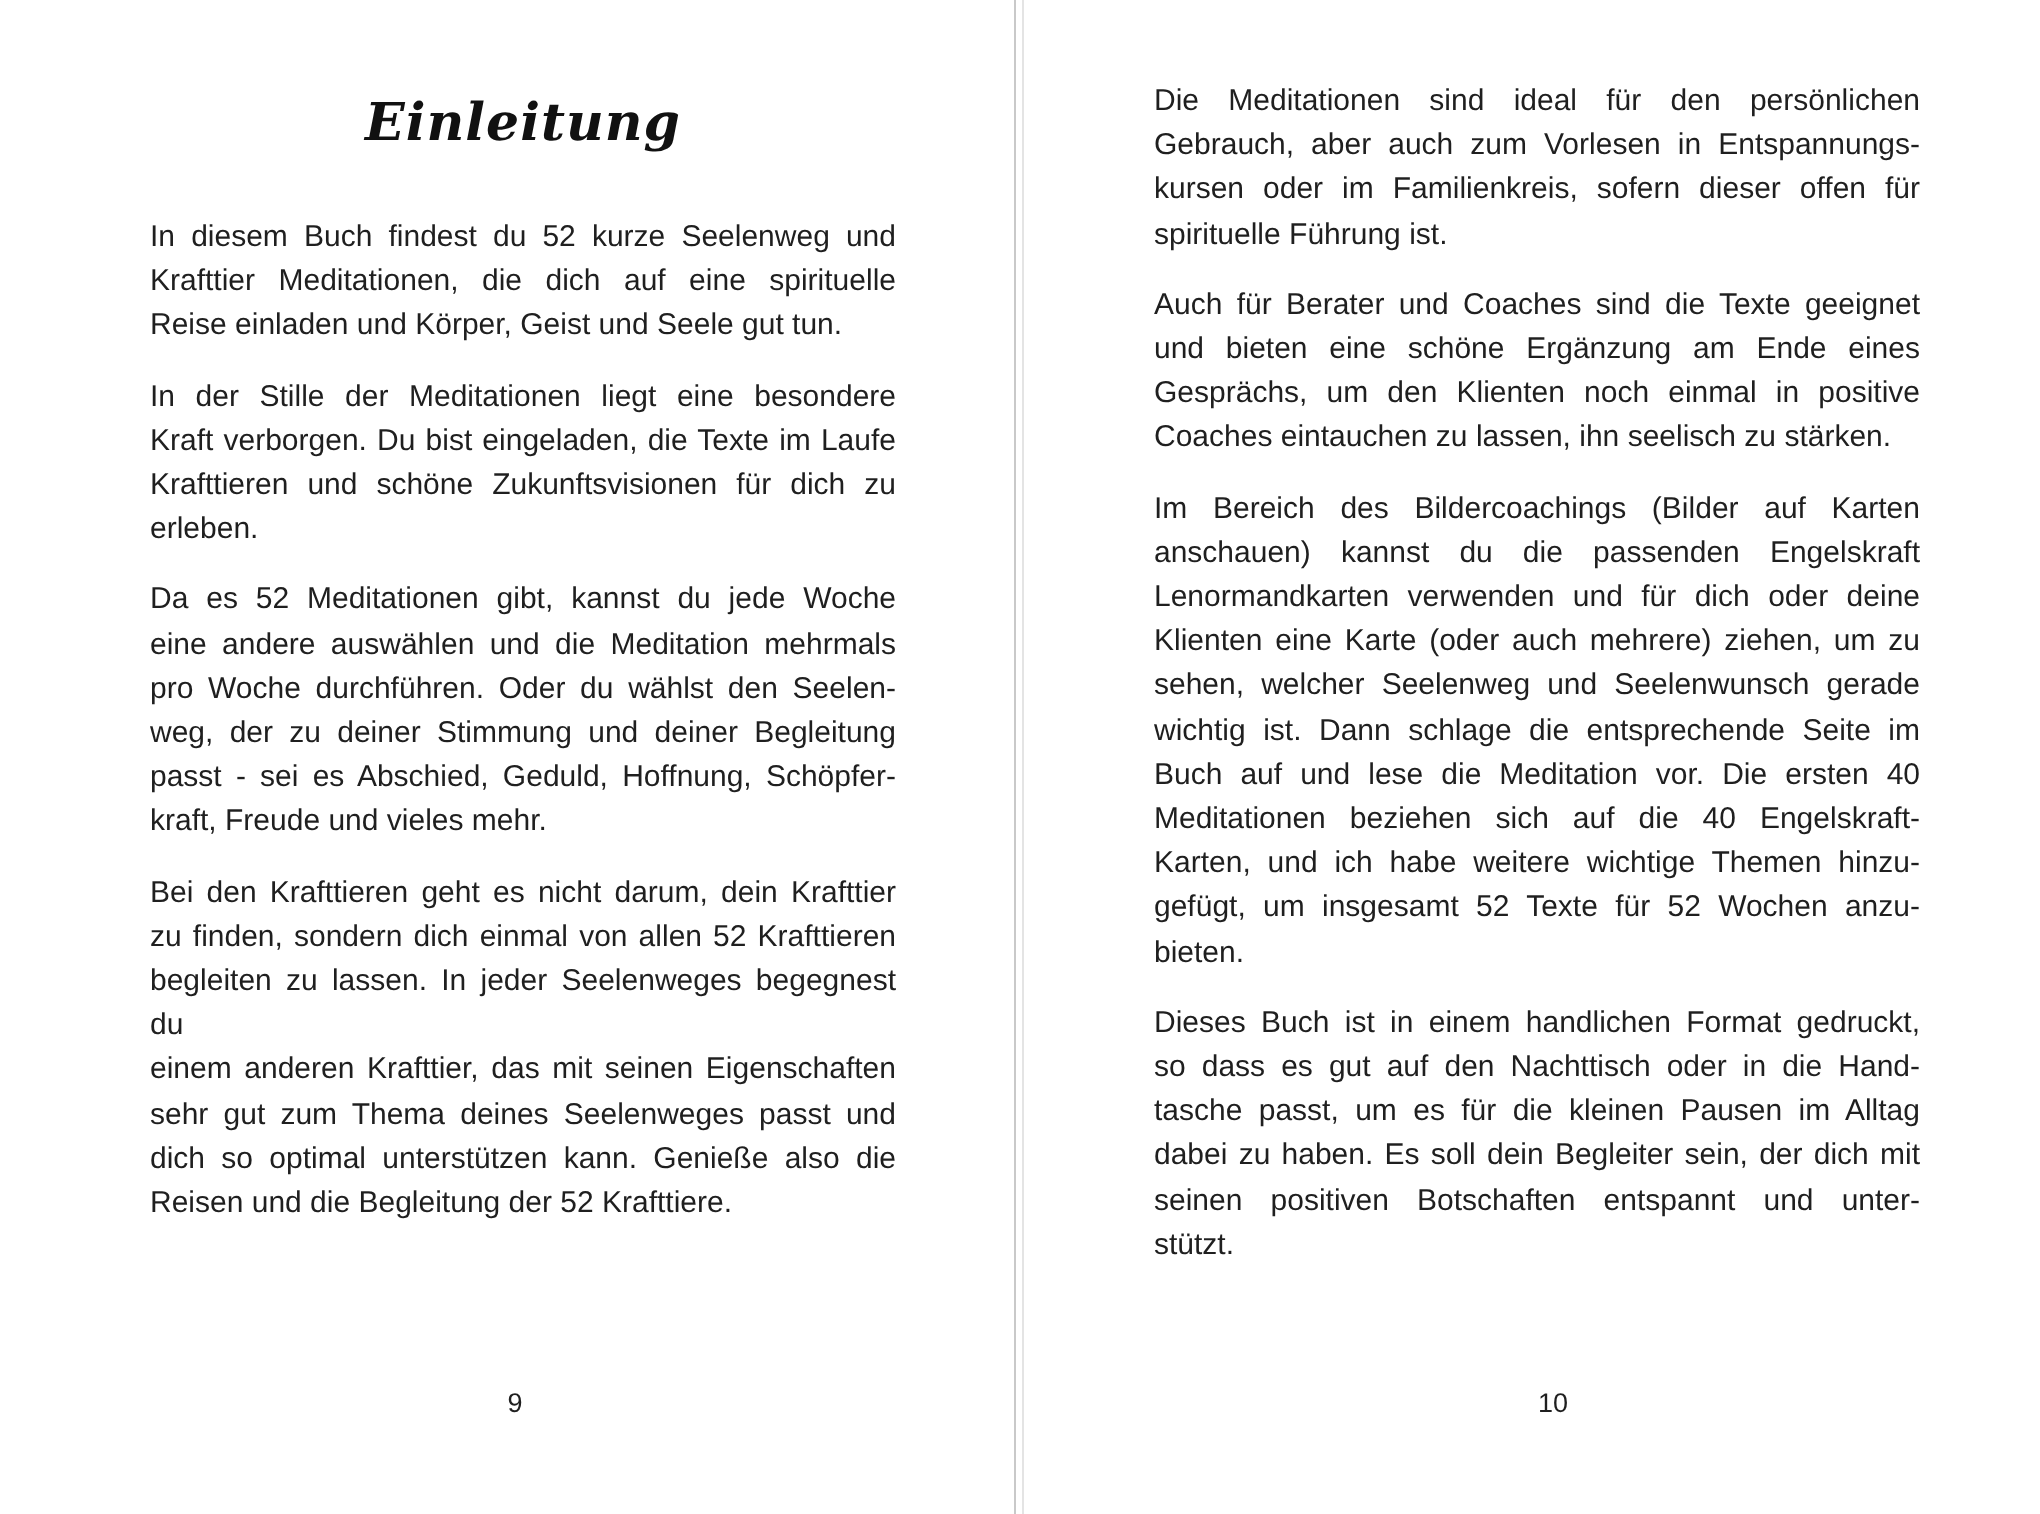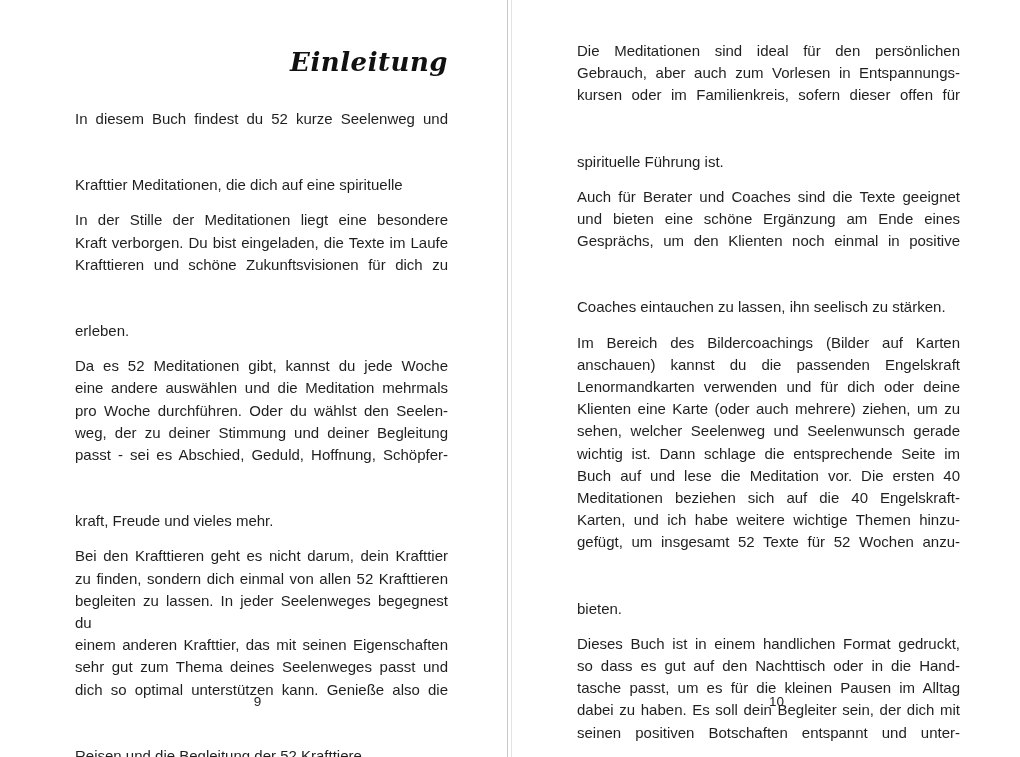--- a/index.html
+++ b/index.html
@@ -43,38 +43,37 @@
     border-right: 1px solid #e4e4e4;
     background: #ffffff;
   }
   .chapter-title {
     margin: 0 0 30px 0;
     font-family: "DejaVu Serif", serif;
     font-style: italic;
     font-weight: bold;
     font-size: 26px;
     line-height: 32px;
-    text-align: right;
+    text-align: center;
     color: #111111;
     letter-spacing: 0.5px;
   }
   .paragraph {
     margin: 0 0 13px 0;
   }
   .line {
     font-size: 15px;
     line-height: 22.2px;
     text-align: justify;
     text-align-last: justify;
     white-space: normal;
     color: #1f1f1f;
   }
   .paragraph .line:last-child {
     text-align-last: left;
-    margin-top: 44px;
   }
   .page-number {
     position: absolute;
     top: 694px;
     left: 0;
     width: 100%;
     text-align: center;
     font-size: 13.5px;
     color: #1f1f1f;
   }
@@ -85,20 +84,21 @@
 <body>
 
 <div class="spread">
 
   <div class="page page-left">
     <h1 class="chapter-title">Einleitung</h1>
     <div class="page-body">
         <div class="paragraph">
           <div class="line">In diesem Buch findest du 52 kurze Seelenweg und</div>
           <div class="line">Krafttier Meditationen, die dich auf eine spirituelle</div>
+          <div class="line">Reise einladen und Körper, Geist und Seele gut tun.</div>
         </div>
         <div class="paragraph">
           <div class="line">In der Stille der Meditationen liegt eine besondere</div>
           <div class="line">Kraft verborgen. Du bist eingeladen, die Texte im Laufe</div>
           <div class="line">Krafttieren und schöne Zukunftsvisionen für dich zu</div>
           <div class="line">erleben.</div>
         </div>
         <div class="paragraph">
           <div class="line">Da es 52 Meditationen gibt, kannst du jede Woche</div>
           <div class="line">eine andere auswählen und die Meditation mehrmals</div>

